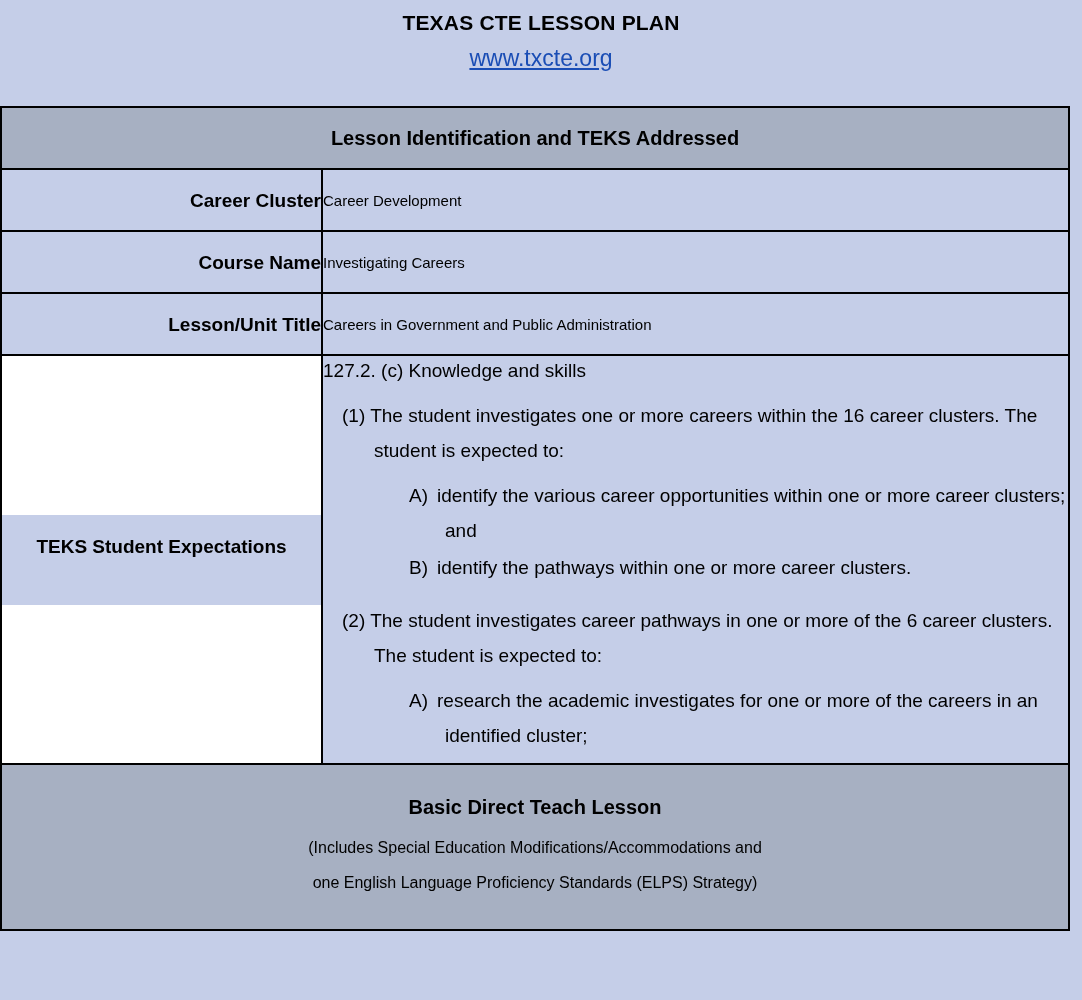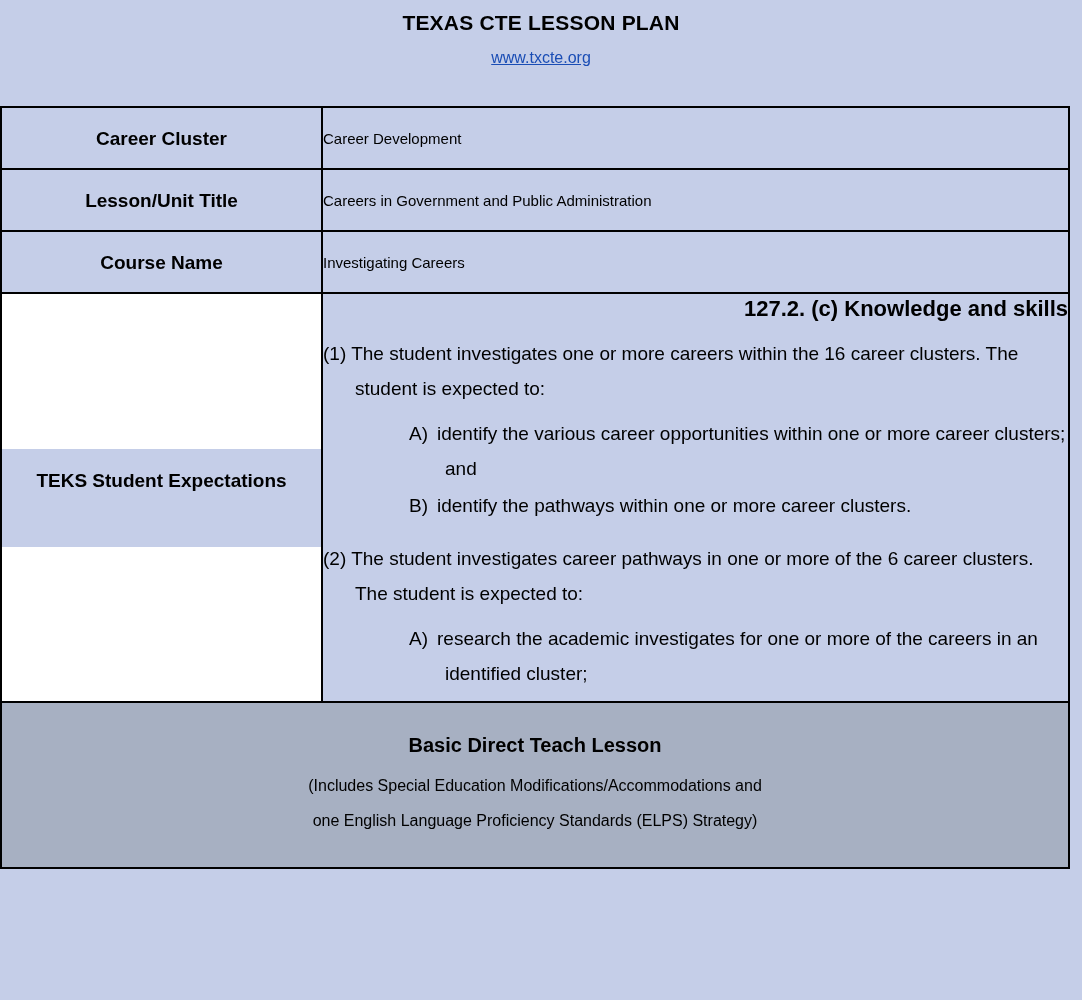--- a/index.html
+++ b/index.html
@@ -36,21 +36,21 @@
     font-size: 21px;
     font-weight: bold;
     letter-spacing: 0.2px;
     line-height: 26px;
     margin: 0;
     padding-top: 4px;
   }
   .doc-link {
     display: inline-block;
     margin-top: 10px;
-    font-size: 16px;
+    font-size: 23px;
     color: #1a4db5;
     text-decoration: underline;
     line-height: 24px;
   }
 
   
   table.lesson {
     border-collapse: collapse;
     width: 1068px;
     table-layout: fixed;
@@ -83,21 +83,21 @@
     padding-top: 6px;
     padding-bottom: 10px;
     vertical-align: middle;
   }
   .section-head .head-title {
     line-height: 30px;
     padding-bottom: 6px;
   }
 
   .row-label {
-    text-align: center;
+    text-align: right;
     font-size: 19px;
     font-weight: bold;
     height: 60px;
     line-height: 25px;
     margin-left: 36px;
   }
   .row-value {
     text-align: left;
     font-size: 15px;
     padding-left: 13px;
@@ -111,42 +111,42 @@
     position: relative;
     background: #ffffff !important;
   }
   .teks-label-inner {
     background: #c5cee8;
     text-align: center;
     font-size: 19px;
     font-weight: bold;
     line-height: 36px;
     padding-top: 14px;
-    padding-bottom: 18px;
+    padding-bottom: 10px;
     height: 66px;
     box-sizing: content-box;
   }
   .teks-value-cell {
     vertical-align: top;
     padding: 13px 12px 14px 13px;
     font-size: 19px;
     line-height: 34px;
   }
   .teks-heading {
-    font-weight: bold;
-    font-size: 22px;
+    font-weight: normal;
+    font-size: 19px;
     line-height: 30px;
     padding-bottom: 12px;
-    text-align: right;
   }
   .teks-item {
-    padding-left: 32px;
+    padding-left: 20px;
     text-indent: -32px;
     padding-bottom: 8px;
     line-height: 35px;
+    margin-left: 31px;
   }
   .teks-sub-list {
     padding-left: 122px;
     padding-top: 2px;
     padding-bottom: 8px;
   }
   .teks-sub {
     text-indent: -36px;
     line-height: 35px;
     padding-bottom: 2px;
@@ -175,34 +175,37 @@
     <a class="doc-link" href="#">www.txcte.org</a>
   </div>
 
   <table class="lesson">
     <colgroup>
       <col class="c-label">
       <col class="c-value">
     </colgroup>
     <tbody>
 
+      <tr>
+        <td class="section-head" colspan="2">Lesson Identification and TEKS Addressed</td>
+      </tr>
 
       <tr>
         <td class="row-label">Career Cluster</td>
         <td class="row-value">Career Development</td>
       </tr>
 
       <tr>
+        <td class="row-label">Course Name</td>
+        <td class="row-value">Investigating Careers</td>
+      </tr>
+
+      <tr>
         <td class="row-label">Lesson/Unit Title</td>
         <td class="row-value">Careers in Government and Public Administration</td>
-      </tr>
-
-      <tr>
-        <td class="row-label">Course Name</td>
-        <td class="row-value">Investigating Careers</td>
       </tr>
 
       <tr>
         <td class="teks-label-cell">
           <div class="teks-label-inner">TEKS Student Expectations</div>
         </td>
         <td class="teks-value-cell">
 
           <div class="teks-heading">127.2. (c) Knowledge and skills</div>
 

